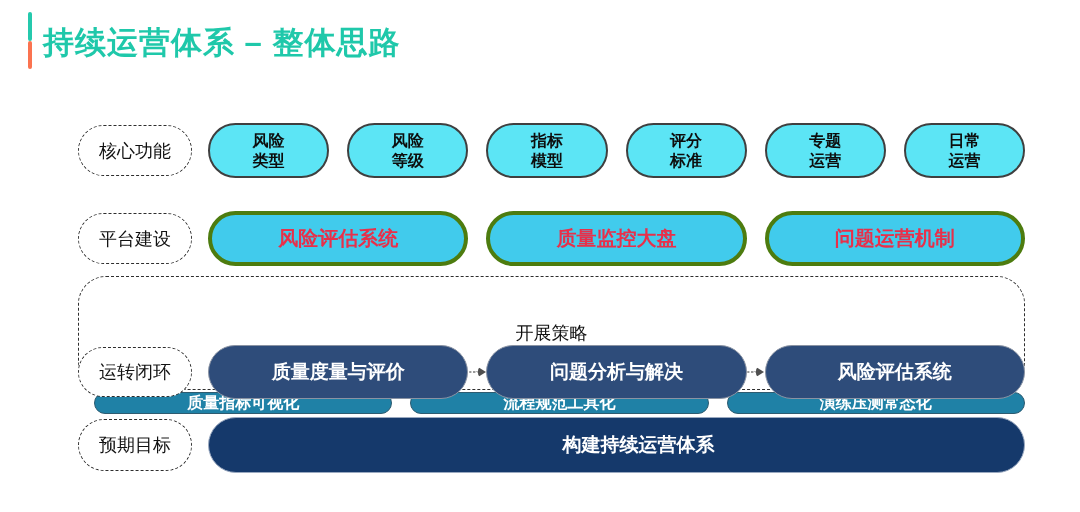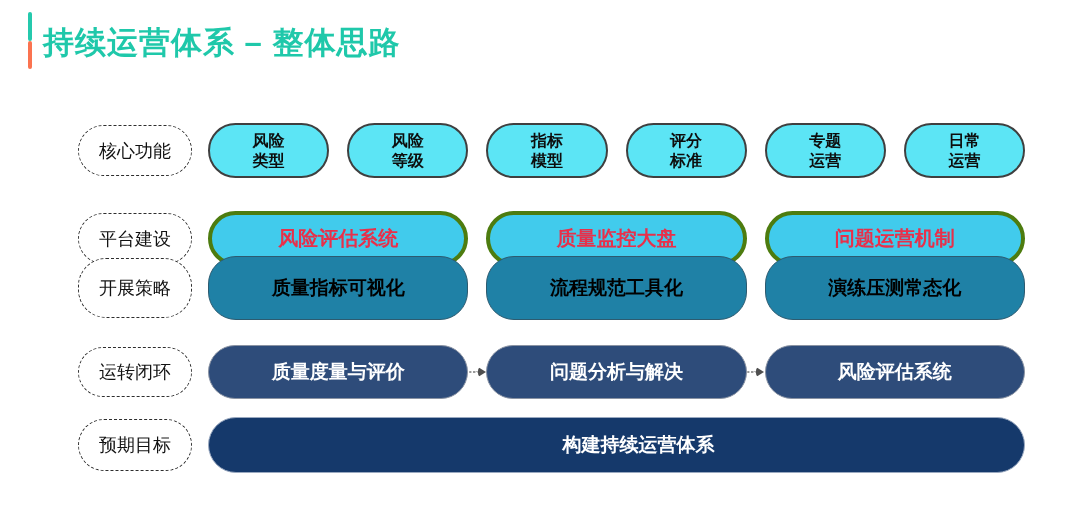--- a/index.html
+++ b/index.html
@@ -19,21 +19,21 @@
     position:absolute; left:43px; top:22px;
     font-size:31px; font-weight:bold; color:#1fc8aa; letter-spacing:1px;
     white-space:nowrap;
   }
 
   
   .diagram { position:absolute; left:78px; top:0; width:947px; height:512px; }
   .row { position:absolute; left:0; width:100%; display:flex; align-items:stretch; }
   .row-core     { top:123px; height:55px; }
   .row-platform { top:211px; height:55px; }
-  .row-strategy { top:256px; height:64px; }
+  .row-strategy { top:274px; height:64px;flex-direction:column; }
   .row-loop     { top:345px; height:54px; }
   .row-goal     { top:417px; height:56px; }
 
   .label {
     flex:0 0 114px; margin:2px 0;
     border:1.5px dashed #2e2e2e; background:#fff;
     display:flex; align-items:center; justify-content:center;
     font-size:18px; color:#111;
   }
   .content { flex:1; margin-left:16px; display:flex; gap:18px; }
@@ -45,21 +45,21 @@
   .cell-cyan {
     background:#5ce5f5; border:2px solid #3f3f3f;
     color:#0d0d0d; font-size:16px; font-weight:bold; flex-direction:column;
   }
   .cell-sky {
     background:#41cbec; border:4px solid #4d7c0f;
     color:#e8304a; font-size:20px; font-weight:bold;
   }
   .cell-teal {
     background:#1f81a6; border:1.5px solid #2d5b70;
-    color:#000000; font-size:19px; font-weight:bold;
+    color:#ffffff; font-size:16px; font-weight:bold;
   }
   .cell-navy {
     background:#2e4c7a; border:1px solid #8a93a3;
     color:#ffffff; font-size:19px; font-weight:bold;
   }
   .cell-deep {
     background:#15396b; border:1px solid #9aa9c0;
     color:#ffffff; font-size:19px; font-weight:bold;padding-left:44px;
   }
 

